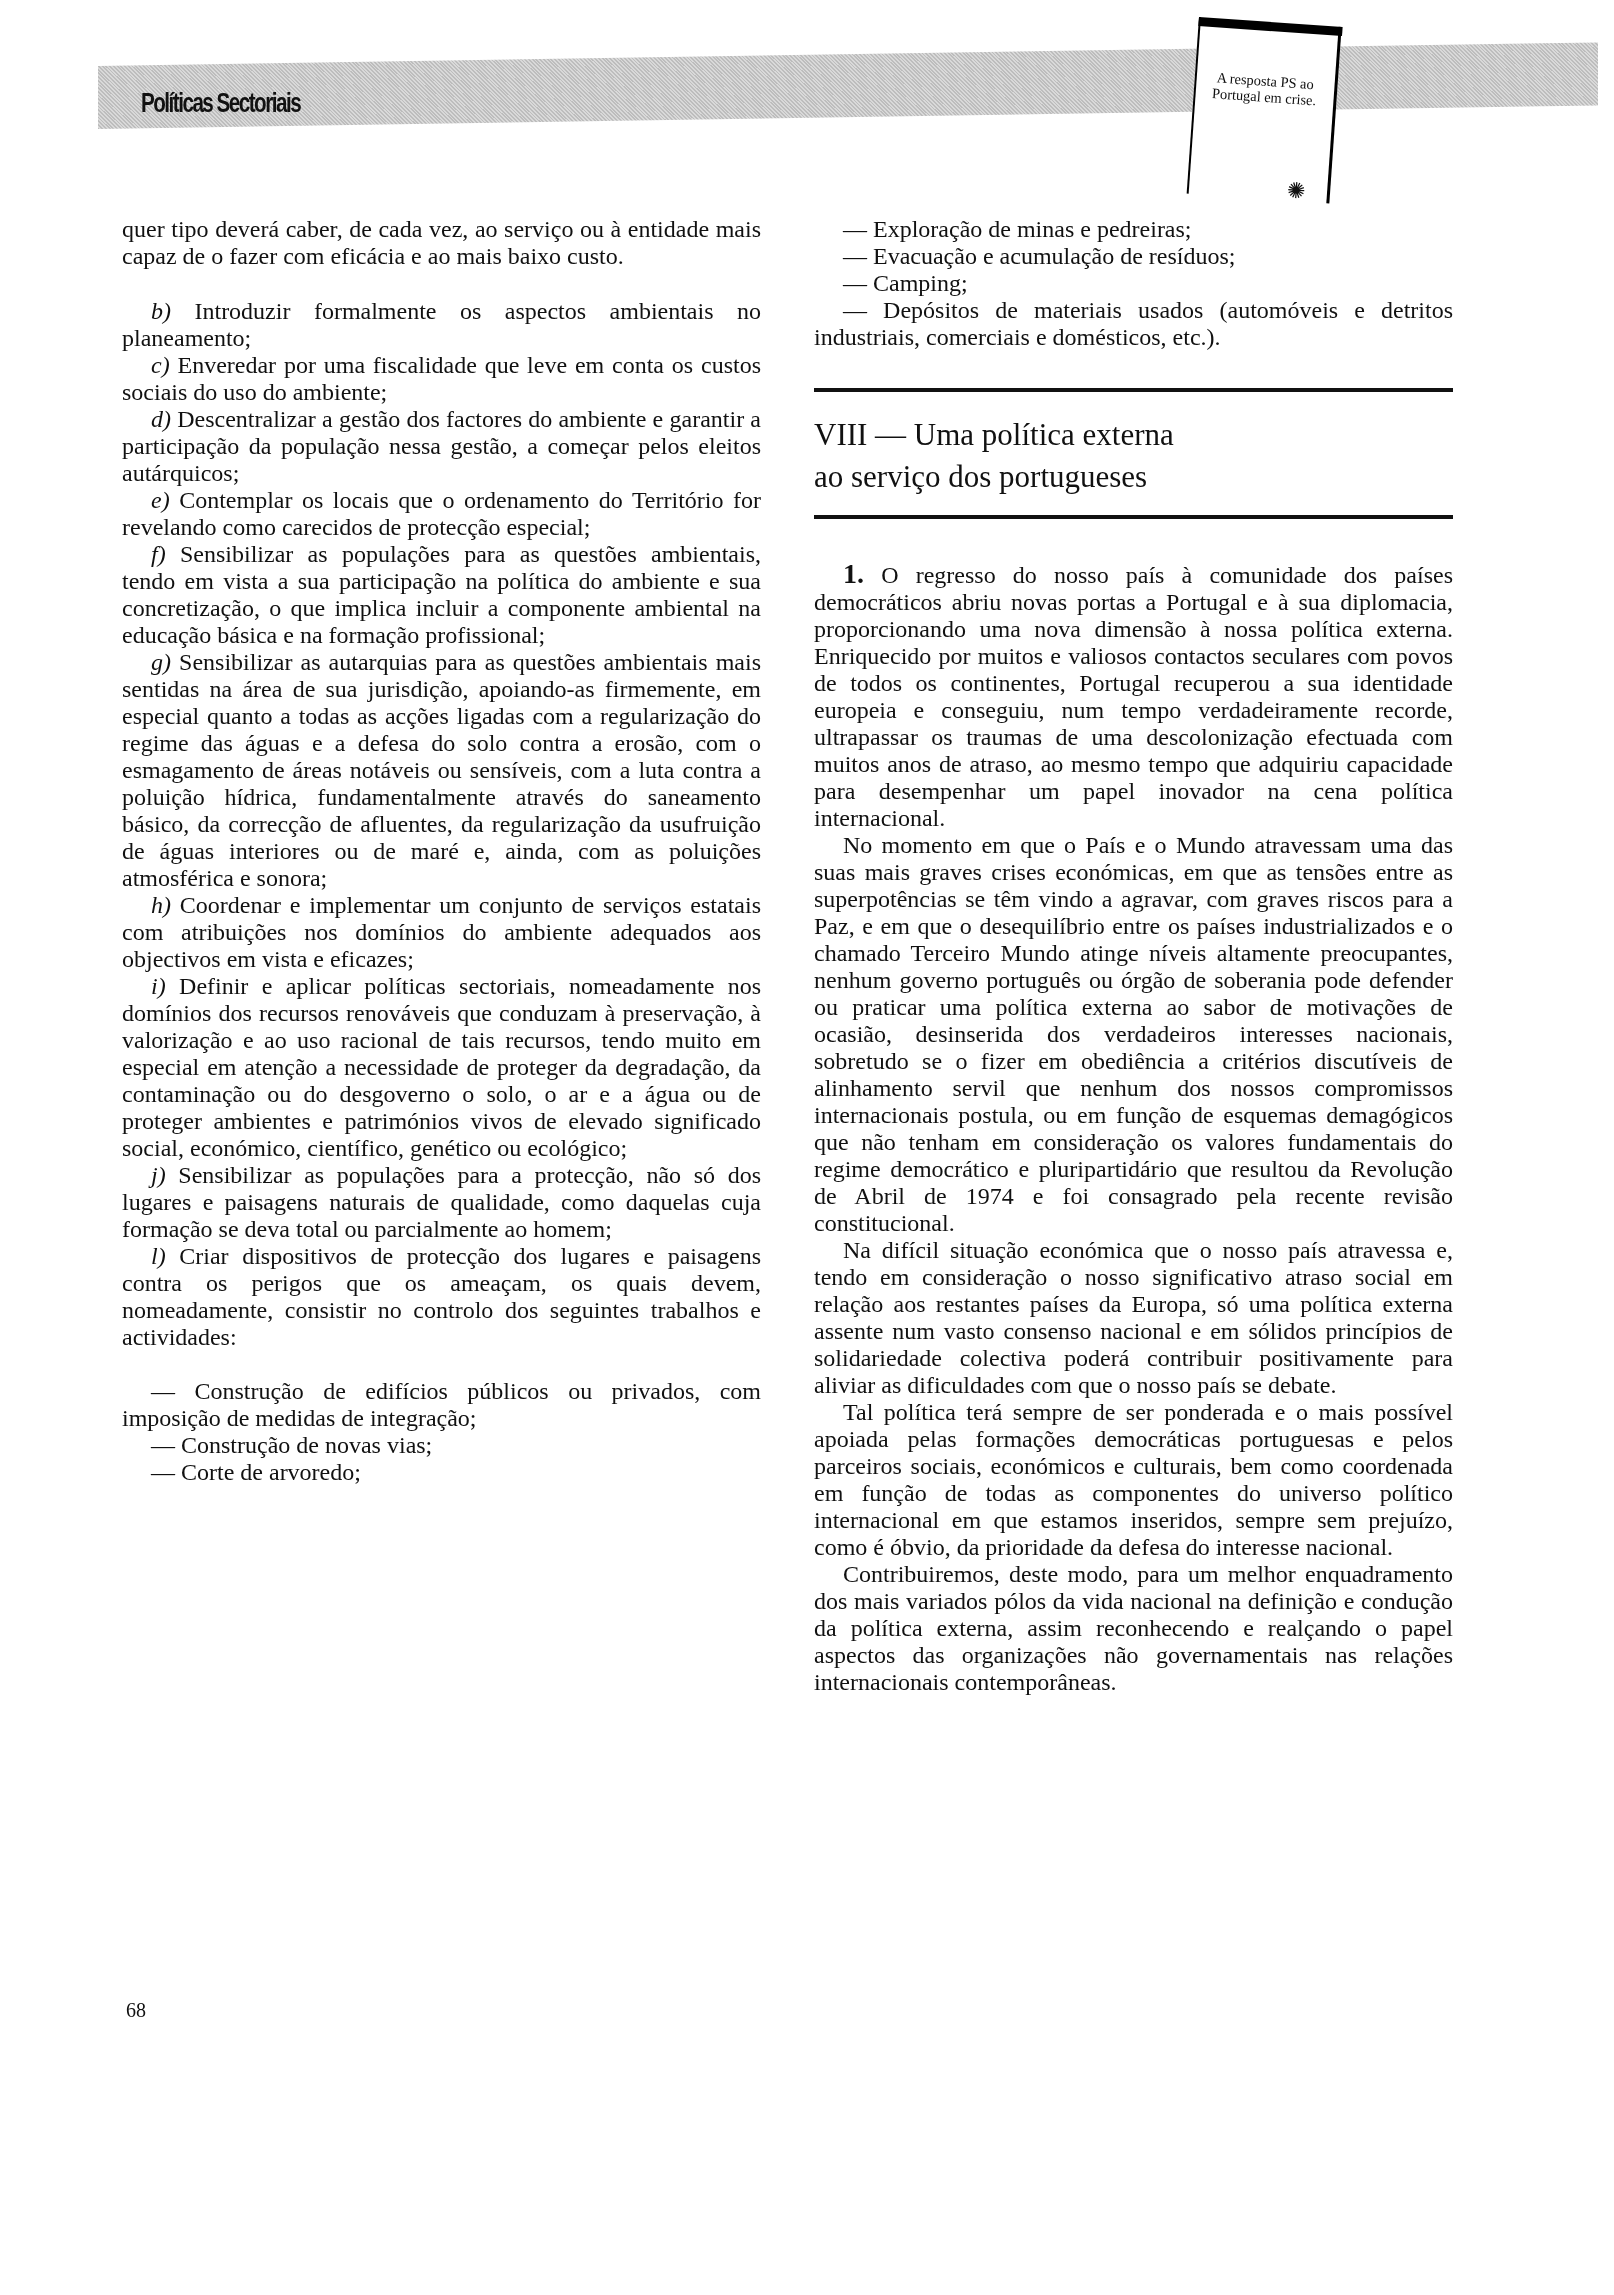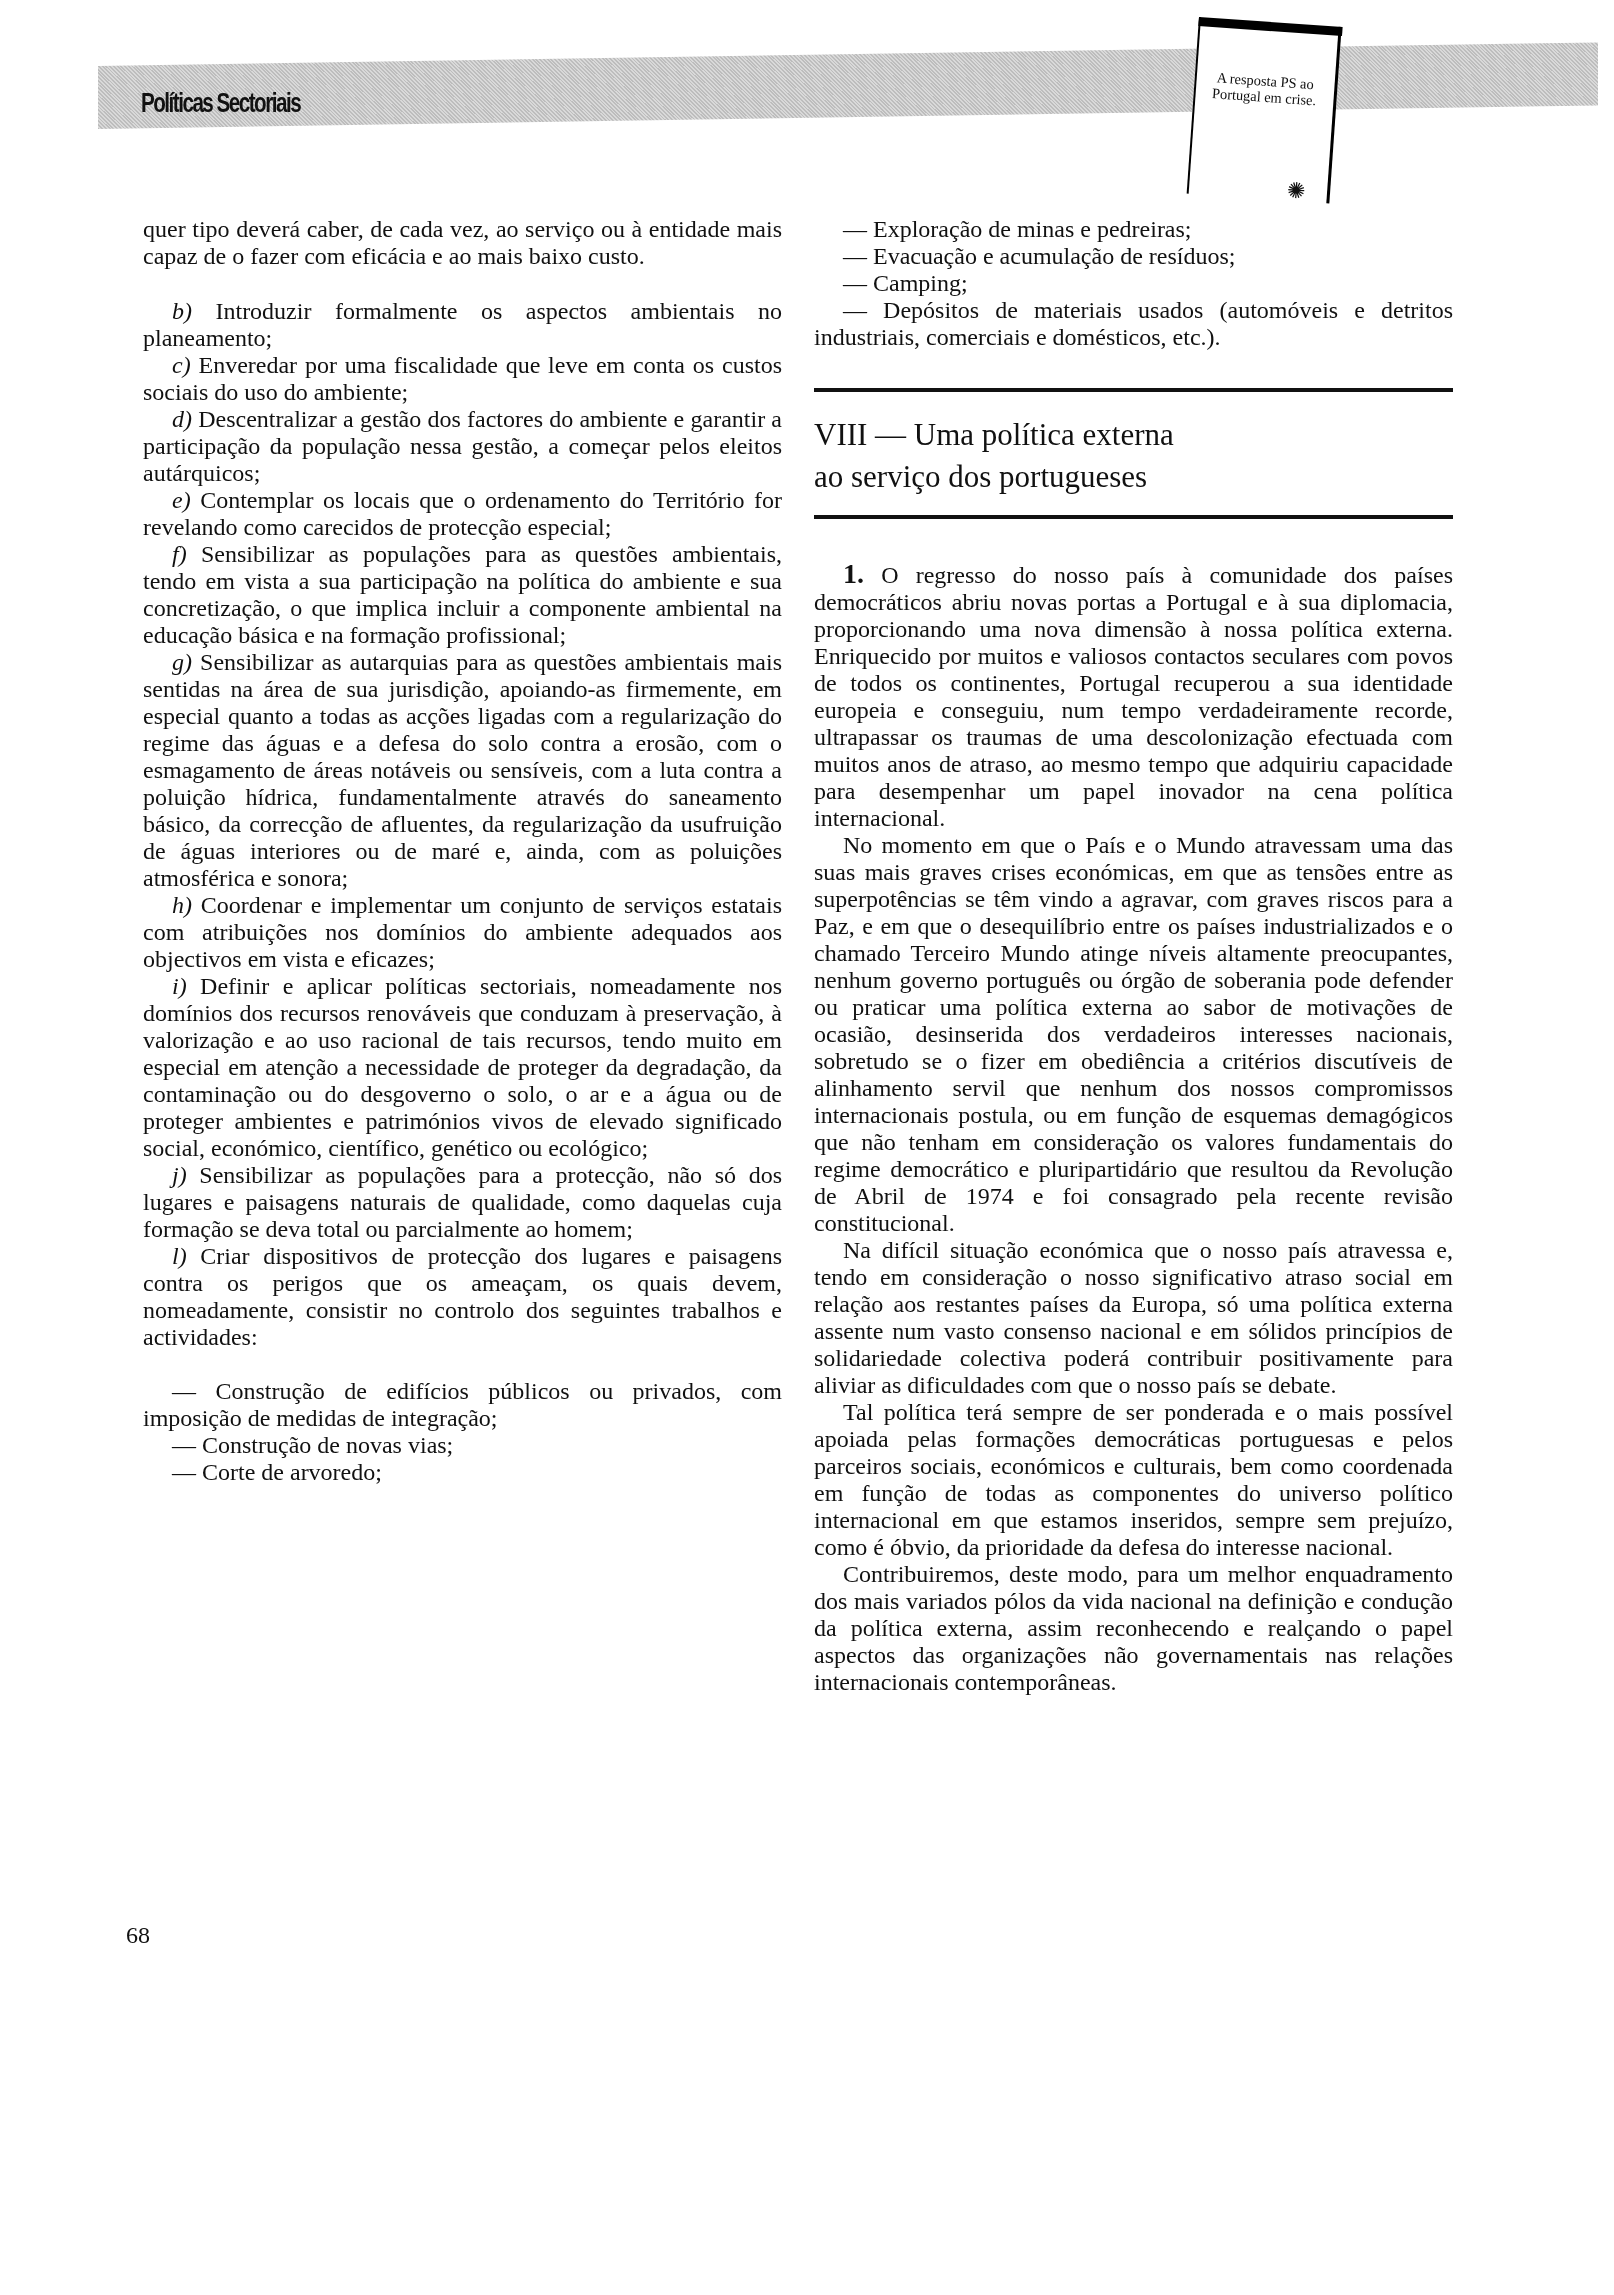--- a/index.html
+++ b/index.html
@@ -4,30 +4,30 @@
 <style>
   html, body { margin: 0; padding: 0; background: #fff; }
   body { width: 1614px; height: 2295px; position: relative; overflow: hidden; font-family: "Liberation Serif", "DejaVu Serif", serif; color: #111; }
   .header-band { position: absolute; left: 98px; top: 66px; width: 1500px; height: 63px; background: repeating-linear-gradient(45deg, #bdbdbd 0 1.3px, #d9d9d9 1.3px 2.6px); transform: skewY(-0.9deg); transform-origin: left top; }
   .section-label { position: absolute; left: 141px; top: 87px; font-family: "Liberation Sans", "DejaVu Sans", sans-serif; font-weight: bold; font-size: 27.5px; letter-spacing: -2px; color: #111; transform: scaleX(0.75); transform-origin: left center; }
   .logo-card { position: absolute; left: 1199px; top: 17px; width: 138px; height: 177px; background: #fff; border-left: 2px solid #000; border-right: 3.9px solid #000; transform: rotate(4deg); transform-origin: left top; }
   .logo-card::before { content: ""; position: absolute; left: -2px; top: 0; right: -3.9px; height: 9.2px; background: #000; }
   .logo-text { position: absolute; left: 13px; top: 52px; width: 111px; text-align: center; font-size: 14.4px; line-height: 15.7px; }
   .logo-emblem { position: absolute; left: 98px; top: 154px; font-size: 22px; }
   .col { position: absolute; top: 216px; width: 639px; font-size: 24px; line-height: 27px; text-align: justify; }
-  .col-left { left: 143px; }
+  .col-left { left: 122px; }
   .col-right { left: 814px; }
   .col p { margin: 0; text-indent: 0; }
   .indent { text-indent: 29px !important; }
   .num { font-weight: bold; font-size: 28px; }
   .italic { font-style: italic; }
   .gap { height: 27.5px; }
   .rule { height: 3.9px; background: #111; margin: 0; }
   .chapter-title { font-size: 31px; line-height: 42px; margin: 22px 0 17px 0; text-align: left; }
-  .page-number { position: absolute; left: 126px; top: 1922px; font-size: 24px; }
+  .page-number { position: absolute; left: 126px; top: 1999px; font-size: 20px; }
 </style>
 </head>
 <body>
 
 <div class="header-band"></div>
 <div class="section-label">Políticas Sectoriais</div>
 <div class="logo-card">
   <div class="logo-text">A resposta PS ao Portugal em crise.</div>
   <div class="logo-emblem">✺</div>
 </div>

